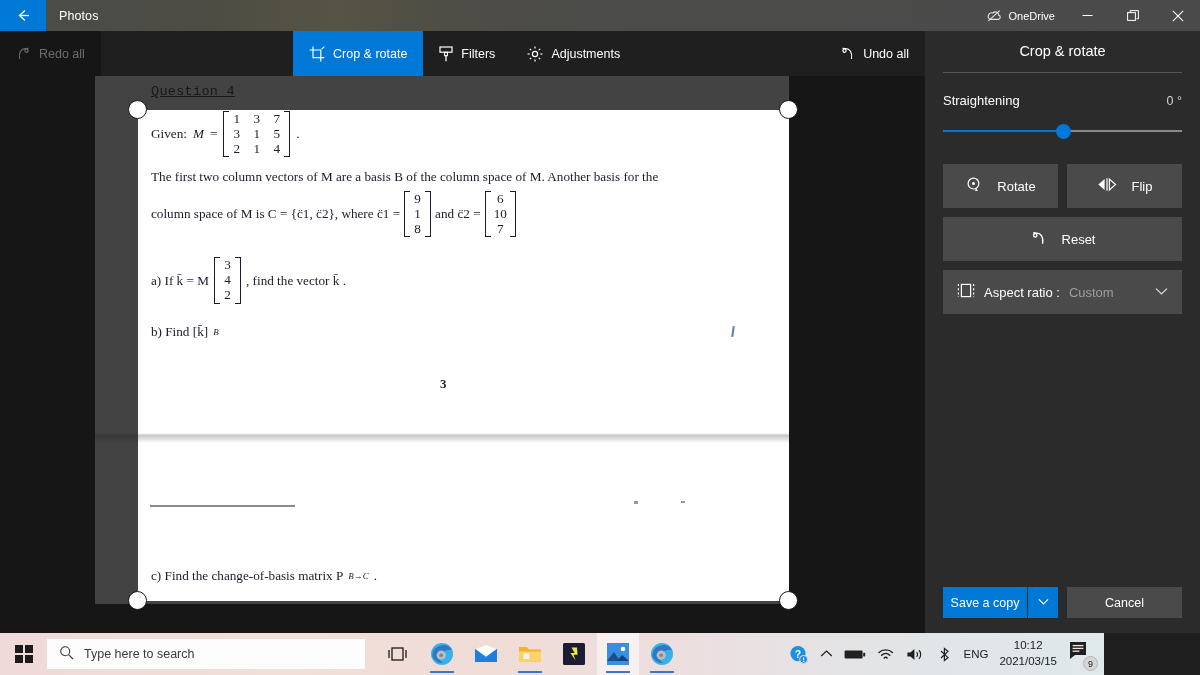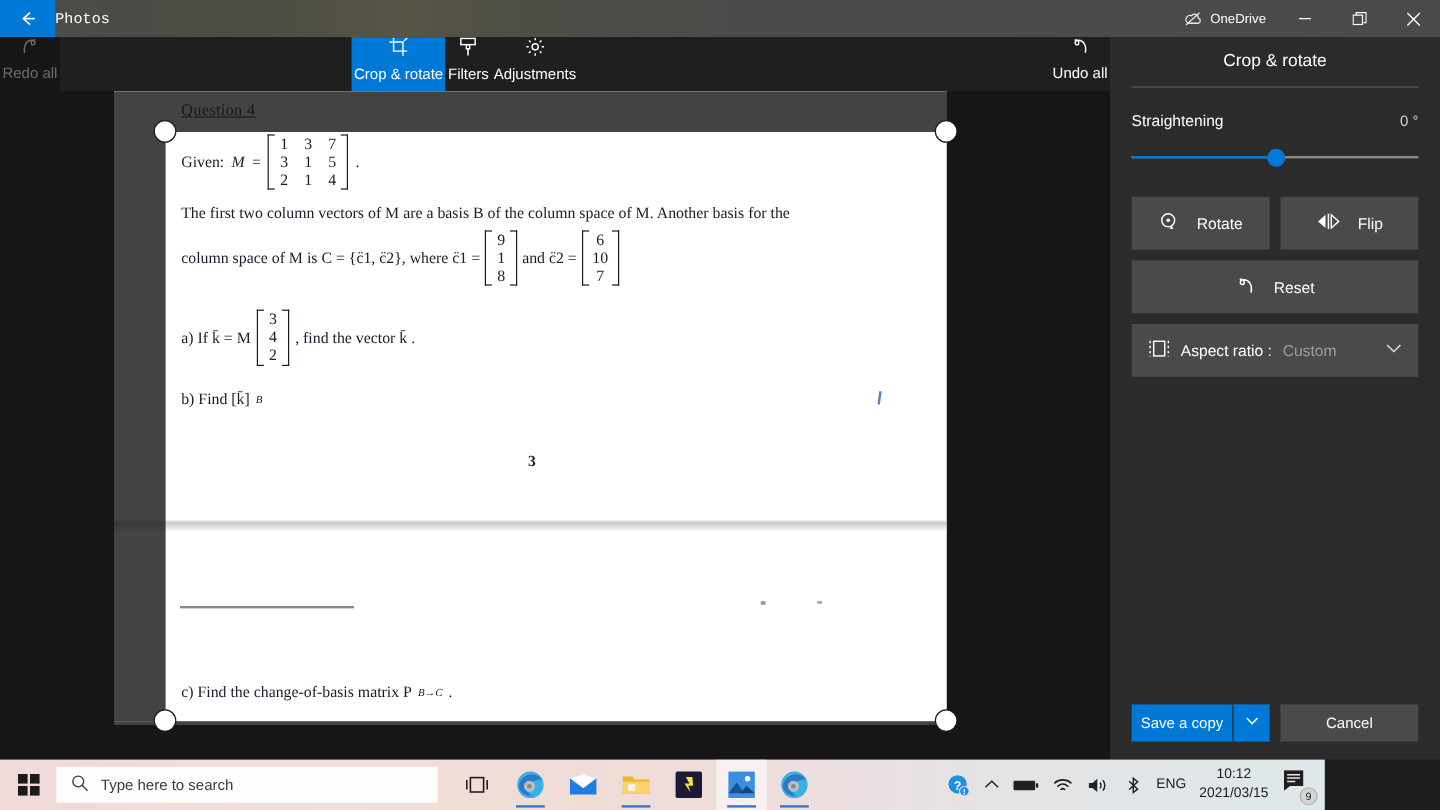--- a/index.html
+++ b/index.html
@@ -16,40 +16,40 @@
     position: absolute; left: 0; top: 0; width: 1200px; height: 31px;
     background: linear-gradient(to right, #4b4b49 0%, #4d4d44 18%, #565443 28%, #4e4d46 38%, #4b4b4a 52%, #4a4a4a 100%);
     display: flex; align-items: center;
   }
   .back-btn {
     width: 46px; height: 31px; background: #0078d7;
     display: flex; align-items: center; justify-content: center;
     color: #fff; font-size: 15px; line-height: 1;
   }
   .app-title {
-    color: #ffffff; font-size: 12.5px; letter-spacing: .1px; font-family: Liberation Mono, monospace;
+    color: #ffffff; font-size: 12.5px; margin-left: 13px; letter-spacing: .1px;
   }
   .tb-right { margin-left: auto; display: flex; align-items: center; height: 31px; }
   .onedrive {
     display: flex; align-items: center; gap: 7px;
     color: #fff; font-size: 11px; padding-right: 10px;
   }
   .winbtn {
     width: 45px; height: 31px; display: flex; align-items: center; justify-content: center;
     color: #fff; font-size: 12px;
   }
 
   
   .toolbar {
     position: absolute; left: 0; top: 31px; width: 925px; height: 45px;
     background: #1f1f1f; display: flex; align-items: center;
   }
   .tool {
     height: 45px; display: flex; align-items: center; gap: 8px;
-    padding: 0 2px; color: #ffffff; font-size: 12.5px; white-space: nowrap; flex-direction: column;
+    padding: 0 16px; color: #ffffff; font-size: 12.5px; white-space: nowrap;
   }
   .tool.active { background: #0078d7; }
   .tool.first { margin-left: 293px; }
   .tool.dim { color: #6d6d6d; }
   .tool .ic { display: flex; align-items: center; }
   .spacer { flex: 1; }
 
   
   .canvas {
     position: absolute; left: 0; top: 76px; width: 925px; height: 557px;
@@ -58,21 +58,21 @@
   .photo {
     position: absolute; left: 95px; top: 0px; width: 694px; height: 528px;
     background: #ffffff; overflow: hidden;
   }
   
   .page { position: absolute; inset: 0; background: #fff; }
   .doc {
     position: absolute; left: 56px; top: 8px; width: 600px;
     font-family: "Liberation Serif", serif; color: #1b1b2b; font-size: 13.2px;
   }
-  .qhead { font-size: 13.5px; text-decoration: underline; color: #2b2b3a; letter-spacing:.3px;}
+  .qhead { font-size: 13.5px; text-decoration: underline; color: #2b2b3a; letter-spacing:.3px;font-family:Liberation Mono, monospace;}
   .mrow { display: flex; align-items: center; gap: 6px; margin-top: 12px; }
   .mi { font-style: italic; }
   .matrix { display: inline-flex; align-items: center; }
   .brk {
     width: 6px; align-self: stretch; border-top: 1.4px solid #1b1b2b;
     border-bottom: 1.4px solid #1b1b2b;
   }
   .brk.l { border-left: 1.4px solid #1b1b2b; }
   .brk.r { border-right: 1.4px solid #1b1b2b; }
   .mcells { display: flex; flex-direction: column; padding: 1px 3px; }

